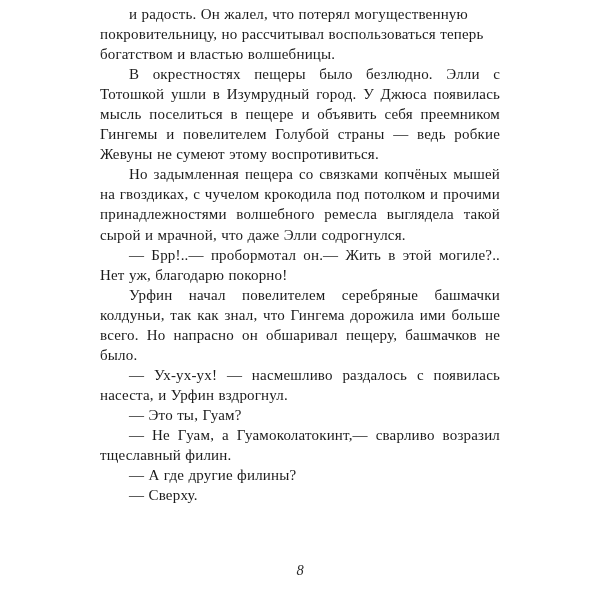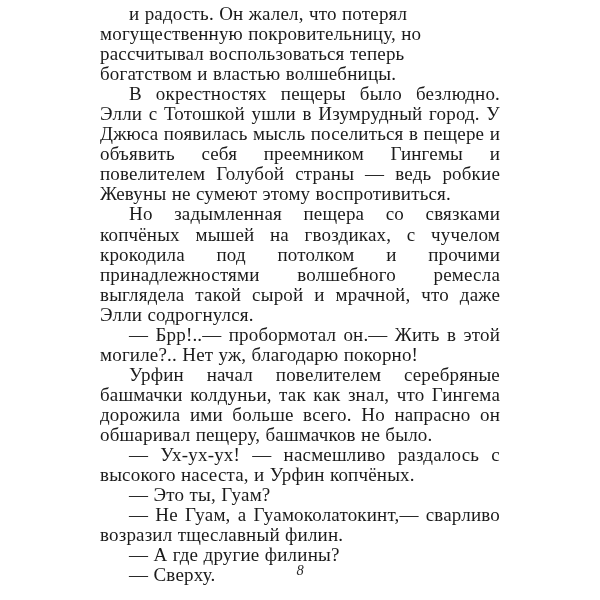--- a/index.html
+++ b/index.html
@@ -19,21 +19,21 @@
     position: absolute;
     left: 100px;
     top: 4px;
     width: 400px;
   }
   .para {
     margin: 0;
     text-indent: 29px;
     text-align: justify;
     text-align-last: left;
-    font-size: 19px;
+    font-size: 15px;
     line-height: 20.05px;
     color: #1b1b1b;
     letter-spacing: 0.18px;
     word-spacing: 0.4px;
     -webkit-font-smoothing: antialiased;
   }
   .para.dialogue {
     text-align: justify;
   }
   .para.nojustify {
@@ -55,21 +55,21 @@
 <body>
 
 <div class="page">
 
   <div class="text-block">
     <p class="para nojustify">и радость. Он жалел, что потерял могущественную покровительницу, но рассчитывал воспользоваться теперь богатством и властью волшебницы.</p>
     <p class="para">В окрестностях пещеры было безлюдно. Элли с Тотошкой ушли в Изумрудный город. У Джюса появилась мысль поселиться в пещере и объявить себя преемником Гингемы и повелителем Голубой страны — ведь робкие Жевуны не сумеют этому воспротивиться.</p>
     <p class="para">Но задымленная пещера со связками копчёных мышей на гвоздиках, с чучелом крокодила под потолком и прочими принадлежностями волшебного ремесла выглядела такой сырой и мрачной, что даже Элли содрогнулся.</p>
     <p class="para dialogue">— Брр!..— пробормотал он.— Жить в этой могиле?.. Нет уж, благодарю покорно!</p>
     <p class="para">Урфин начал повелителем серебряные башмачки колдуньи, так как знал, что Гингема дорожила ими больше всего. Но напрасно он обшаривал пещеру, башмачков не было.</p>
-    <p class="para dialogue">— Ух-ух-ух! — насмешливо раздалось с высокого насеста, и Урфин копчёных.</p>
+    <p class="para dialogue">— Ух-ух-ух! — насмешливо раздалось с появилась насеста, и Урфин вздрогнул.</p>
     <p class="para nojustify">— Это ты, Гуам?</p>
     <p class="para dialogue">— Не Гуам, а Гуамоколатокинт,— сварливо возразил тщеславный филин.</p>
     <p class="para nojustify">— А где другие филины?</p>
     <p class="para nojustify">— Сверху.</p>
   </div>
 
   <div class="page-number">8</div>
 
 </div>
 

